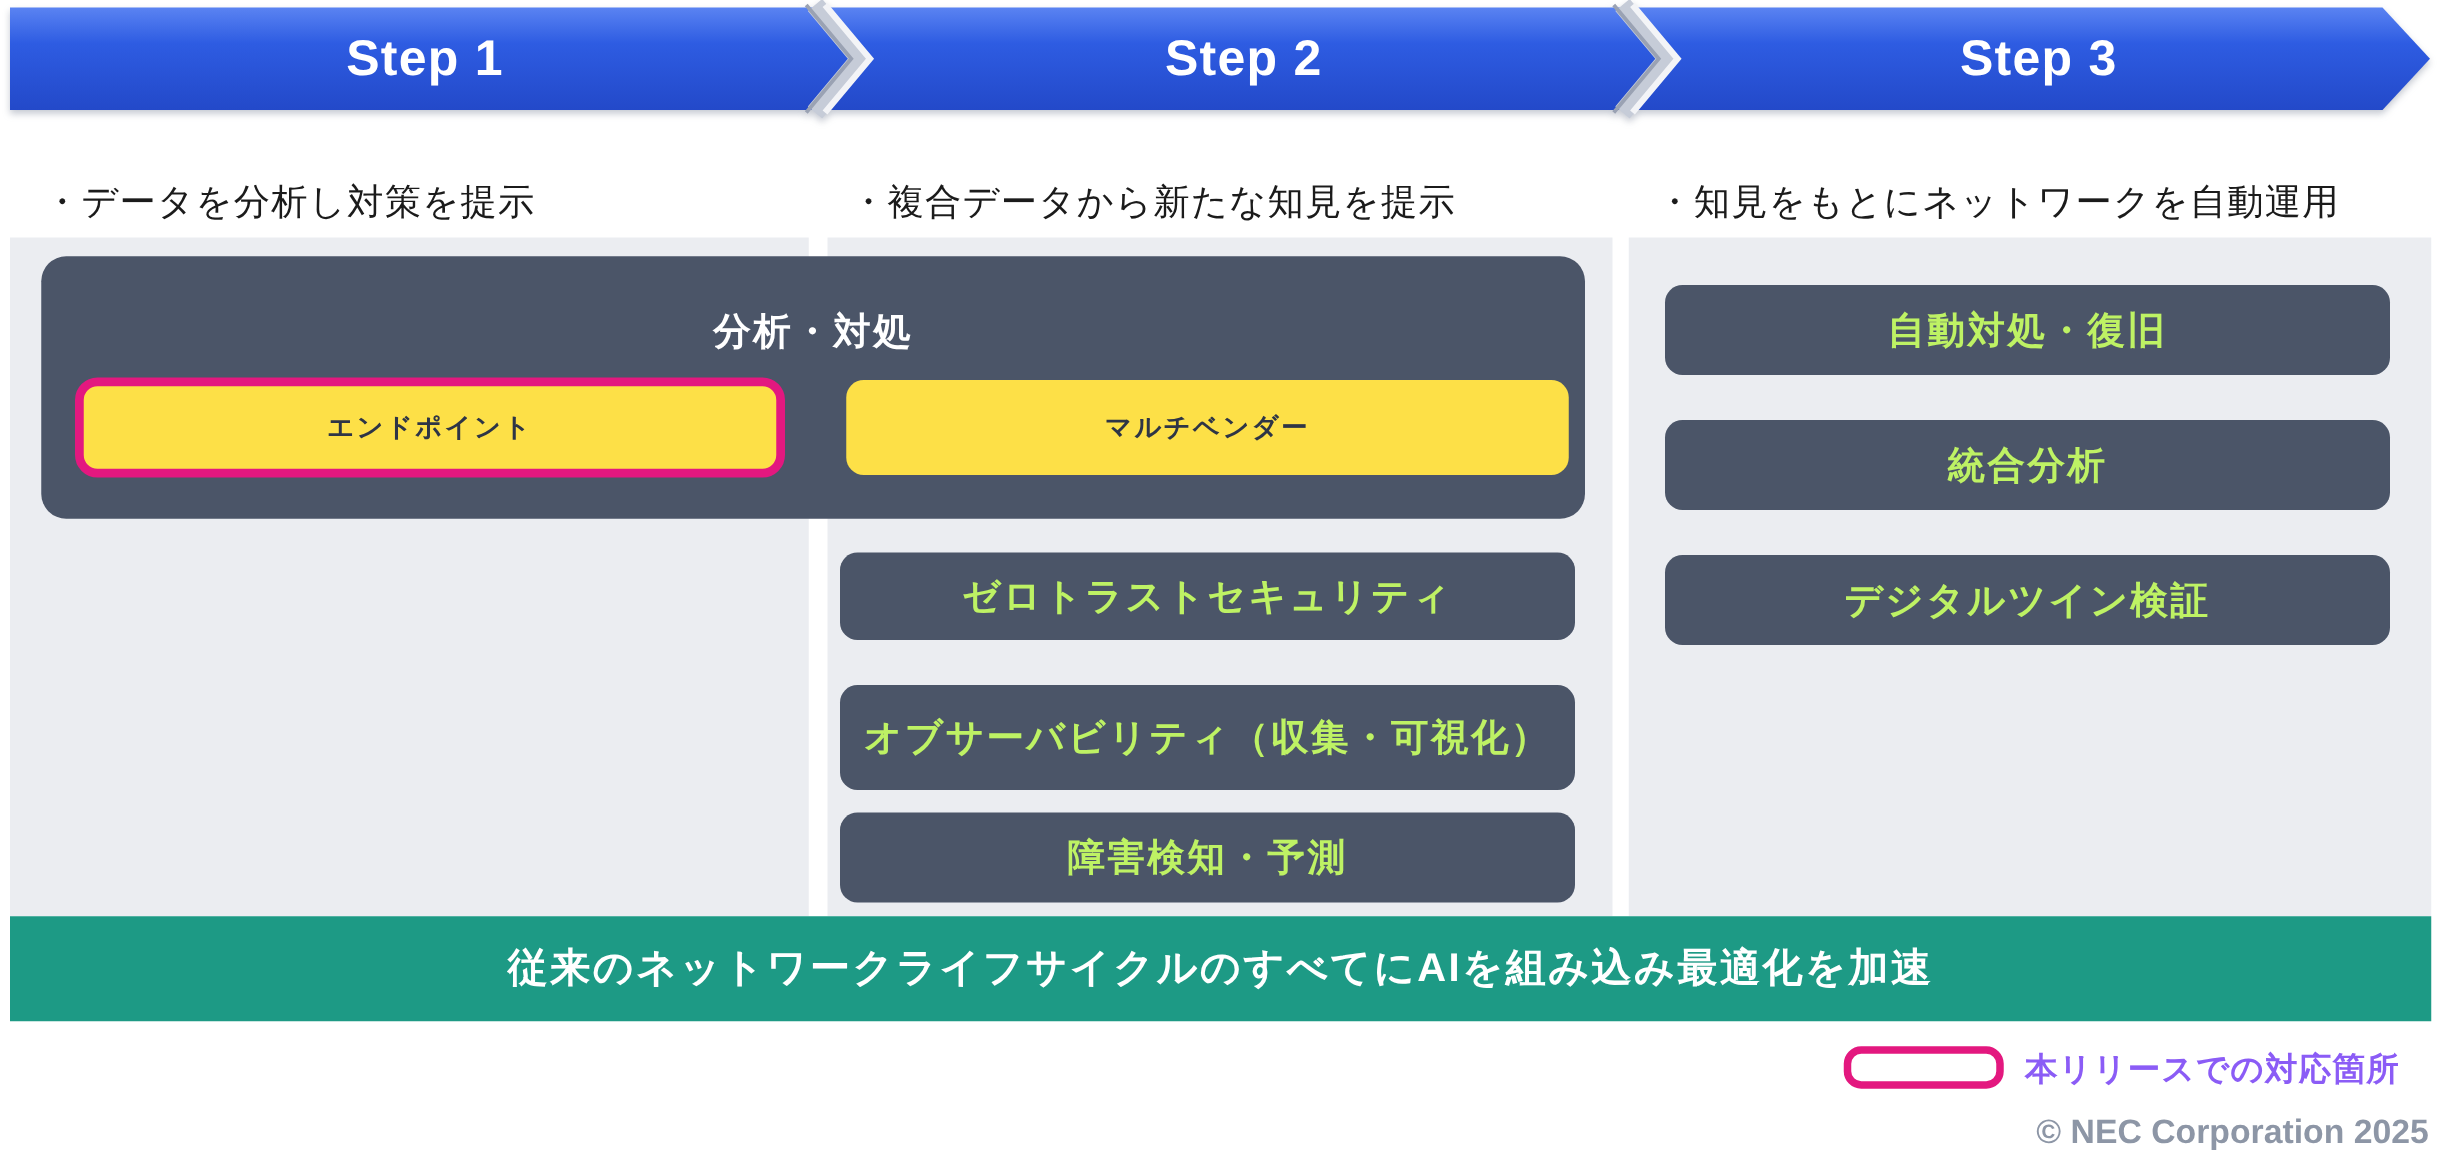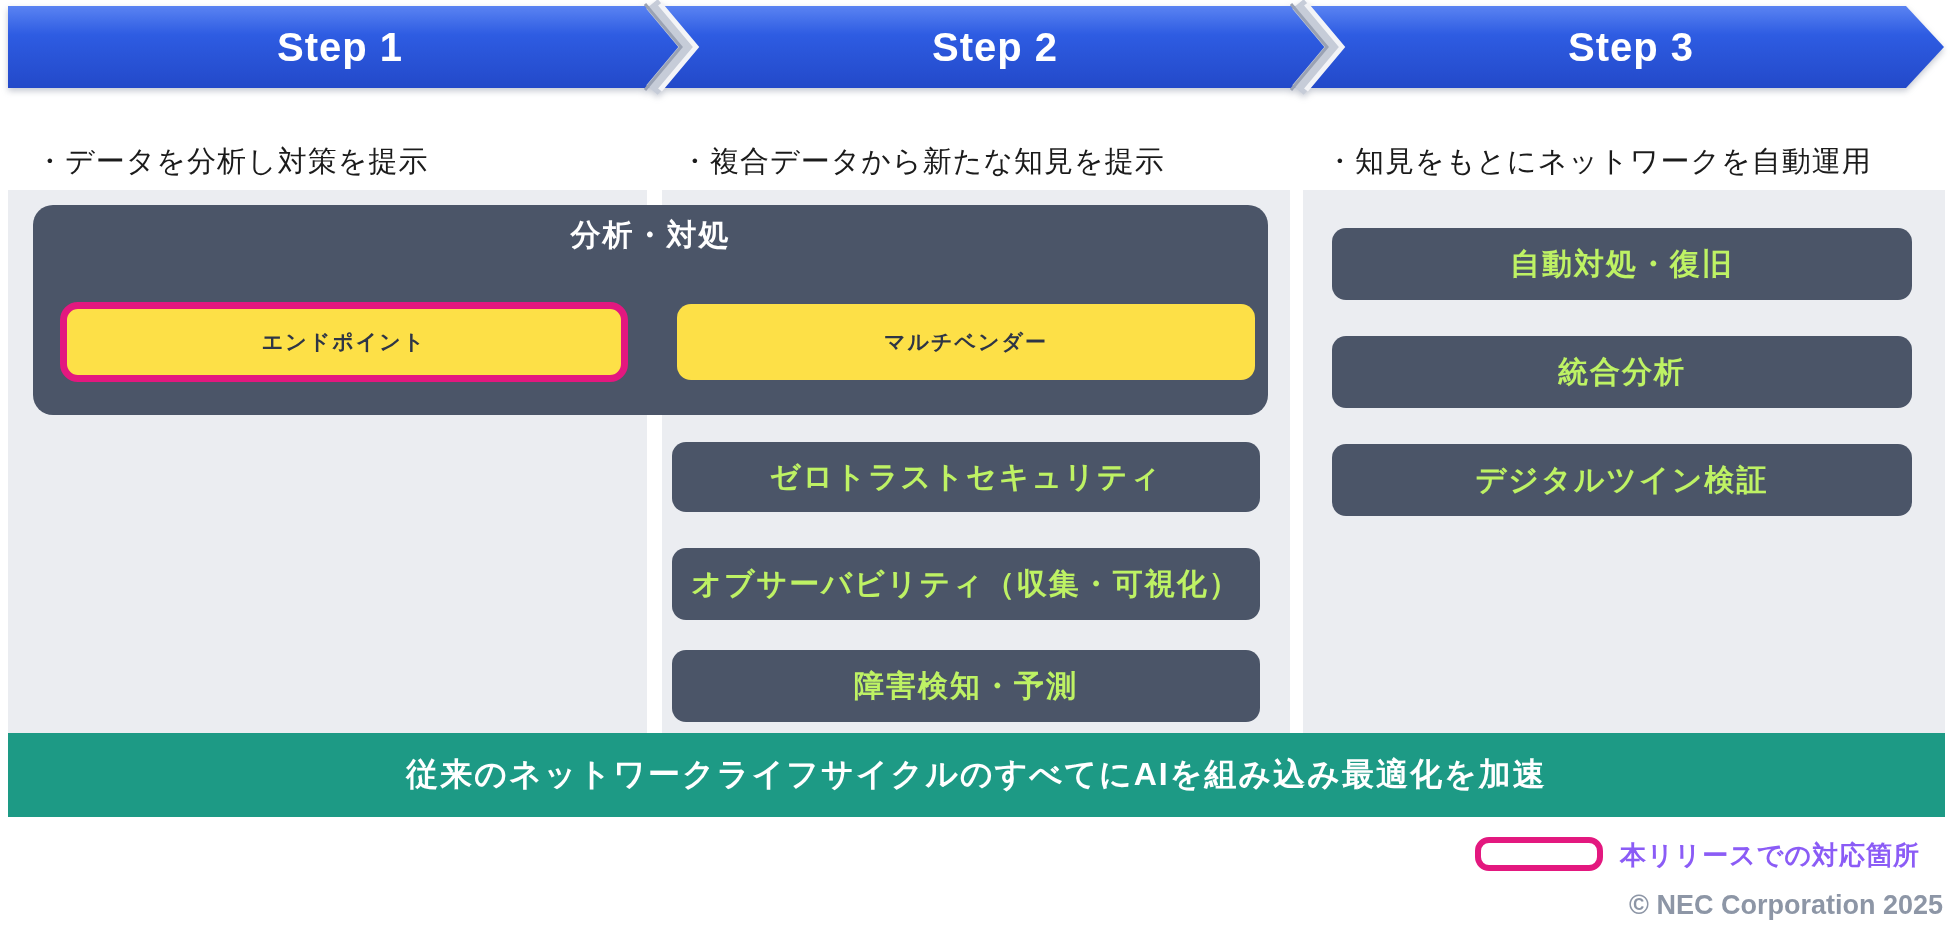--- a/index.html
+++ b/index.html
@@ -19,21 +19,21 @@
     position:absolute;top:106px;font-size:29px;color:#1b1b1b;white-space:nowrap;letter-spacing:1px;margin-top:36px;
   }
   
   .col-bg{position:absolute;top:190px;height:543px;background:#ebedf1;}
   
   .big-box{
     position:absolute;left:33px;top:205px;width:1235px;height:210px;
     background:#4b5568;border-radius:20px;
   }
   .big-box-title{
-    position:absolute;left:0;top:10px;width:100%;text-align:center;
+    position:absolute;left:0;top:40px;width:100%;text-align:center;
     color:#ffffff;font-size:30px;font-weight:bold;letter-spacing:2px;
   }
   .white-box{
     position:absolute;background:#fde047;border-radius:14px;
     display:flex;align-items:center;justify-content:center;
     color:#2e3546;font-size:21px;font-weight:bold;letter-spacing:2px;
     box-sizing:border-box;white-space:nowrap;
   }
   .white-box.highlight{border:7px solid #e3187f;border-radius:18px;}
   
@@ -105,21 +105,21 @@
   <div class="white-box highlight" style="left:60px;top:302px;width:568px;height:80px">
     <span>エンドポイント</span>
   </div>
   <div class="white-box" style="left:677px;top:304px;width:578px;height:76px">
     <span>マルチベンダー</span>
   </div>
 
   <div class="dark-box" style="left:672px;top:442px;width:588px;height:70px">
     <span>ゼロトラストセキュリティ</span>
   </div>
-  <div class="dark-box" style="left:672px;top:548px;width:588px;height:72px">
+  <div class="dark-box" style="left:672px;top:548px;width:588px;height:84px">
     <span>オブサーバビリティ（収集・可視化）</span>
   </div>
   <div class="dark-box" style="left:672px;top:650px;width:588px;height:72px">
     <span>障害検知・予測</span>
   </div>
 
   <div class="dark-box" style="left:1332px;top:228px;width:580px;height:72px">
     <span>自動対処・復旧</span>
   </div>
   <div class="dark-box" style="left:1332px;top:336px;width:580px;height:72px">

